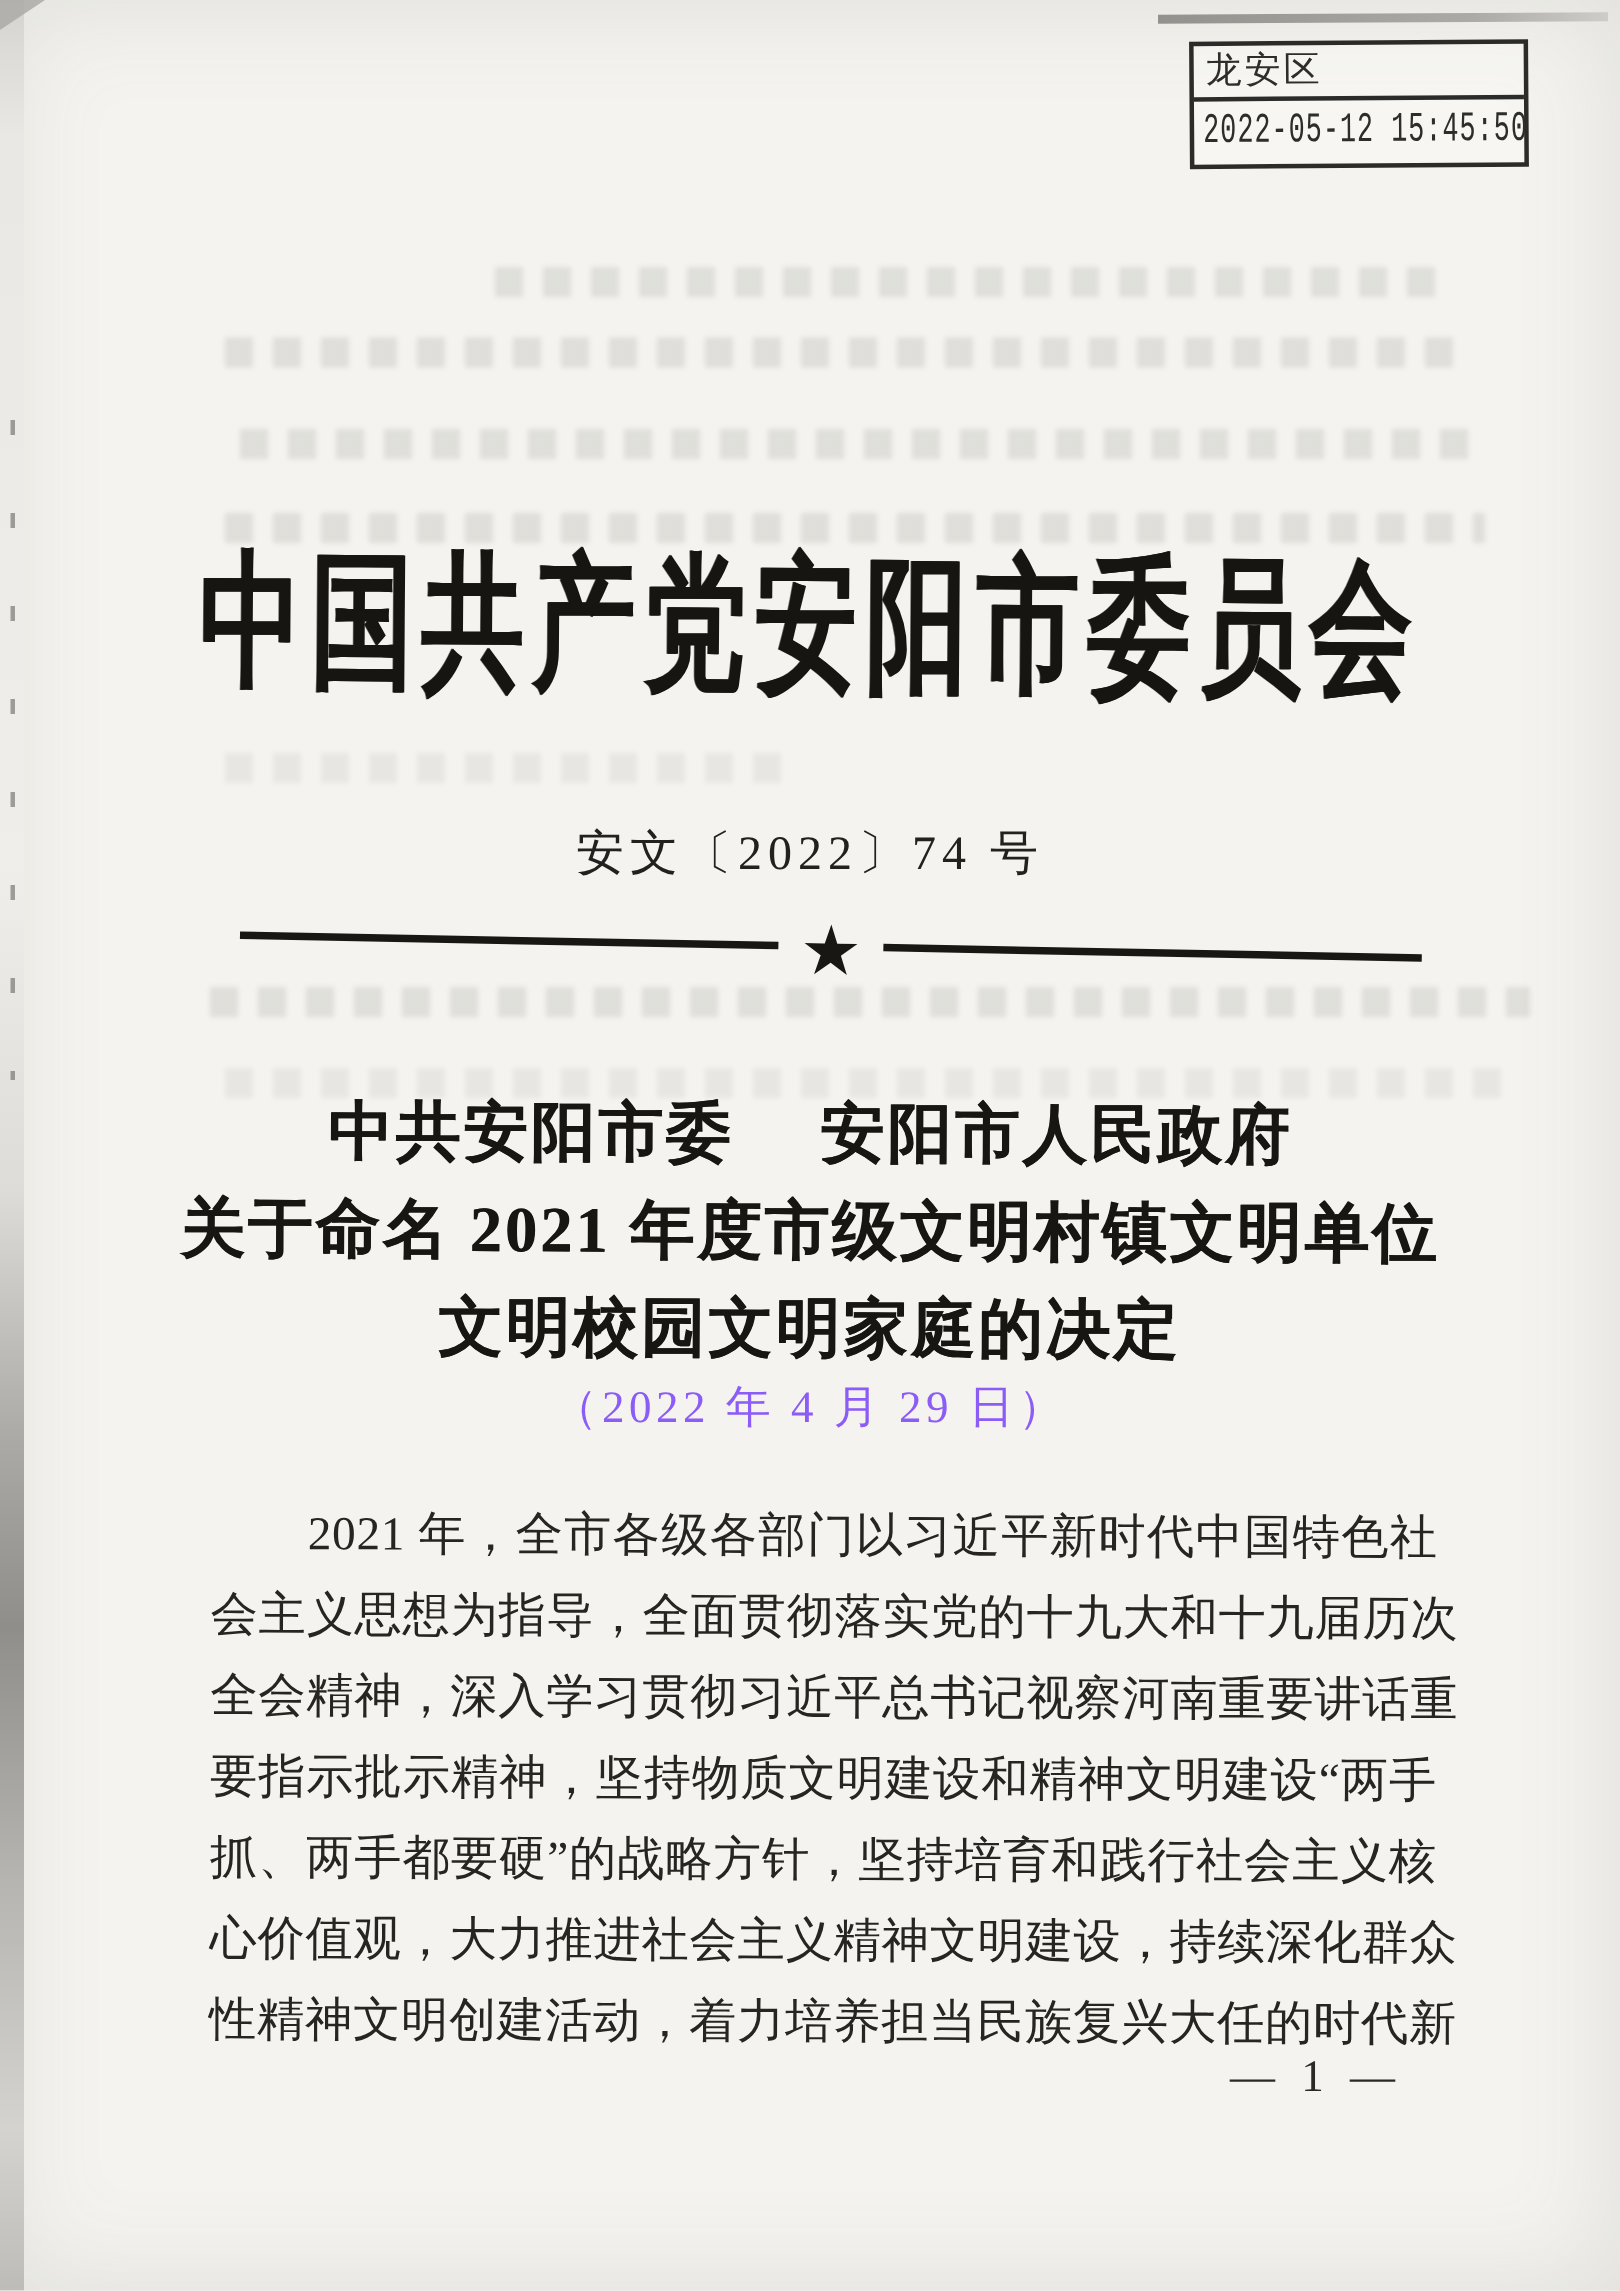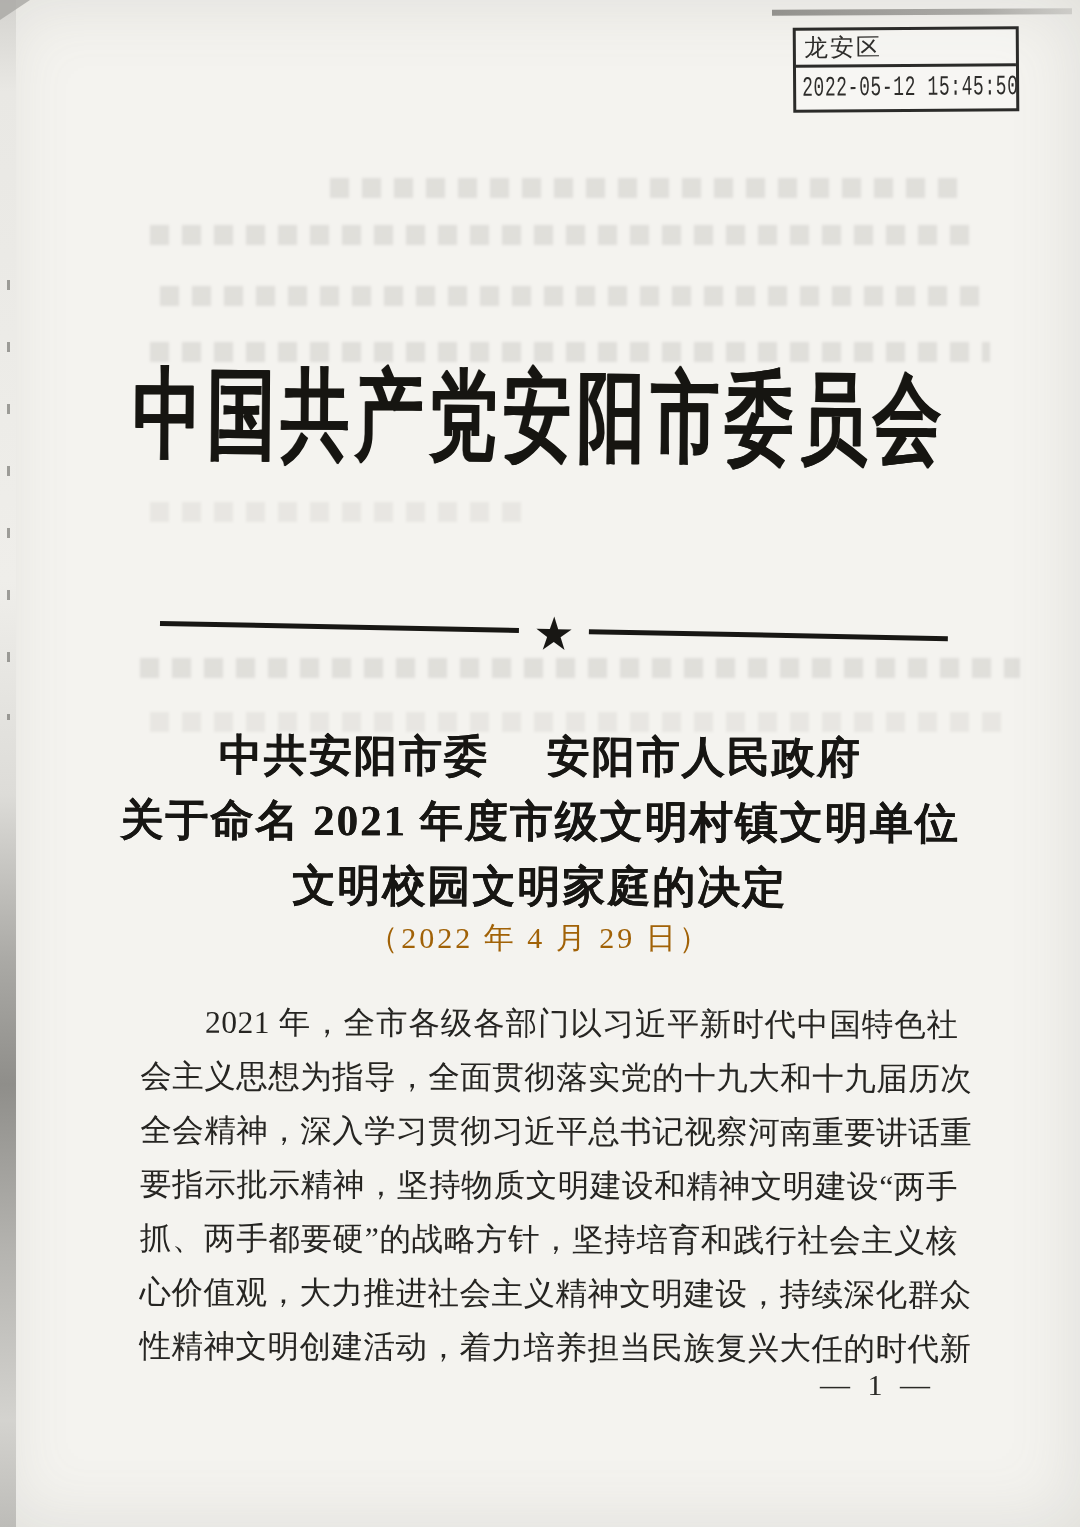--- a/index.html
+++ b/index.html
@@ -95,21 +95,21 @@
   
   .doc-title {
     position: absolute; left: 0; right: 0; top: 724px;
     text-align: center; font-weight: bold; color: #171613;
     font-size: 43px; line-height: 65px; letter-spacing: 2px;
     transform: rotate(0.25deg); white-space: nowrap;
     text-shadow: 0.4px 0 0 #171613;
   }
   .doc-date {
     position: absolute; left: 0; right: 0; top: 918px;
-    text-align: center; font-size: 30px; letter-spacing: 3px; color: #a16207;
+    text-align: center; font-size: 30px; letter-spacing: 3px; color: #8b5cf6;
   }
   
   .body-text {
     position: absolute; left: 140px; width: 818px; top: 997px;
     font-size: 31.5px; line-height: 54px; color: #262522;
     transform: rotate(0.2deg);
   }
   .bl { text-align: justify; text-align-last: justify; white-space: nowrap; letter-spacing: .5px; }
   .bl.indent { text-indent: 2.05em; }
   .page-no {
@@ -140,20 +140,21 @@
     <div class="stamp-row2">
       <span class="squeeze">2022-05-12 15:45:50</span>
     </div>
   </div>
 
 
   <div class="issuer">
     <span class="issuer-inner">中国共产党安阳市委员会</span>
   </div>
 
+  <div class="refno">安文〔2022〕74 号</div>
 
   <div class="sep">
     <div class="sep-line"></div>
     <div class="sep-star">★</div>
     <div class="sep-line"></div>
   </div>
 
   <div class="doc-title">
     <div>中共安阳市委　 安阳市人民政府</div>
     <div>关于命名 2021 年度市级文明村镇文明单位</div>

